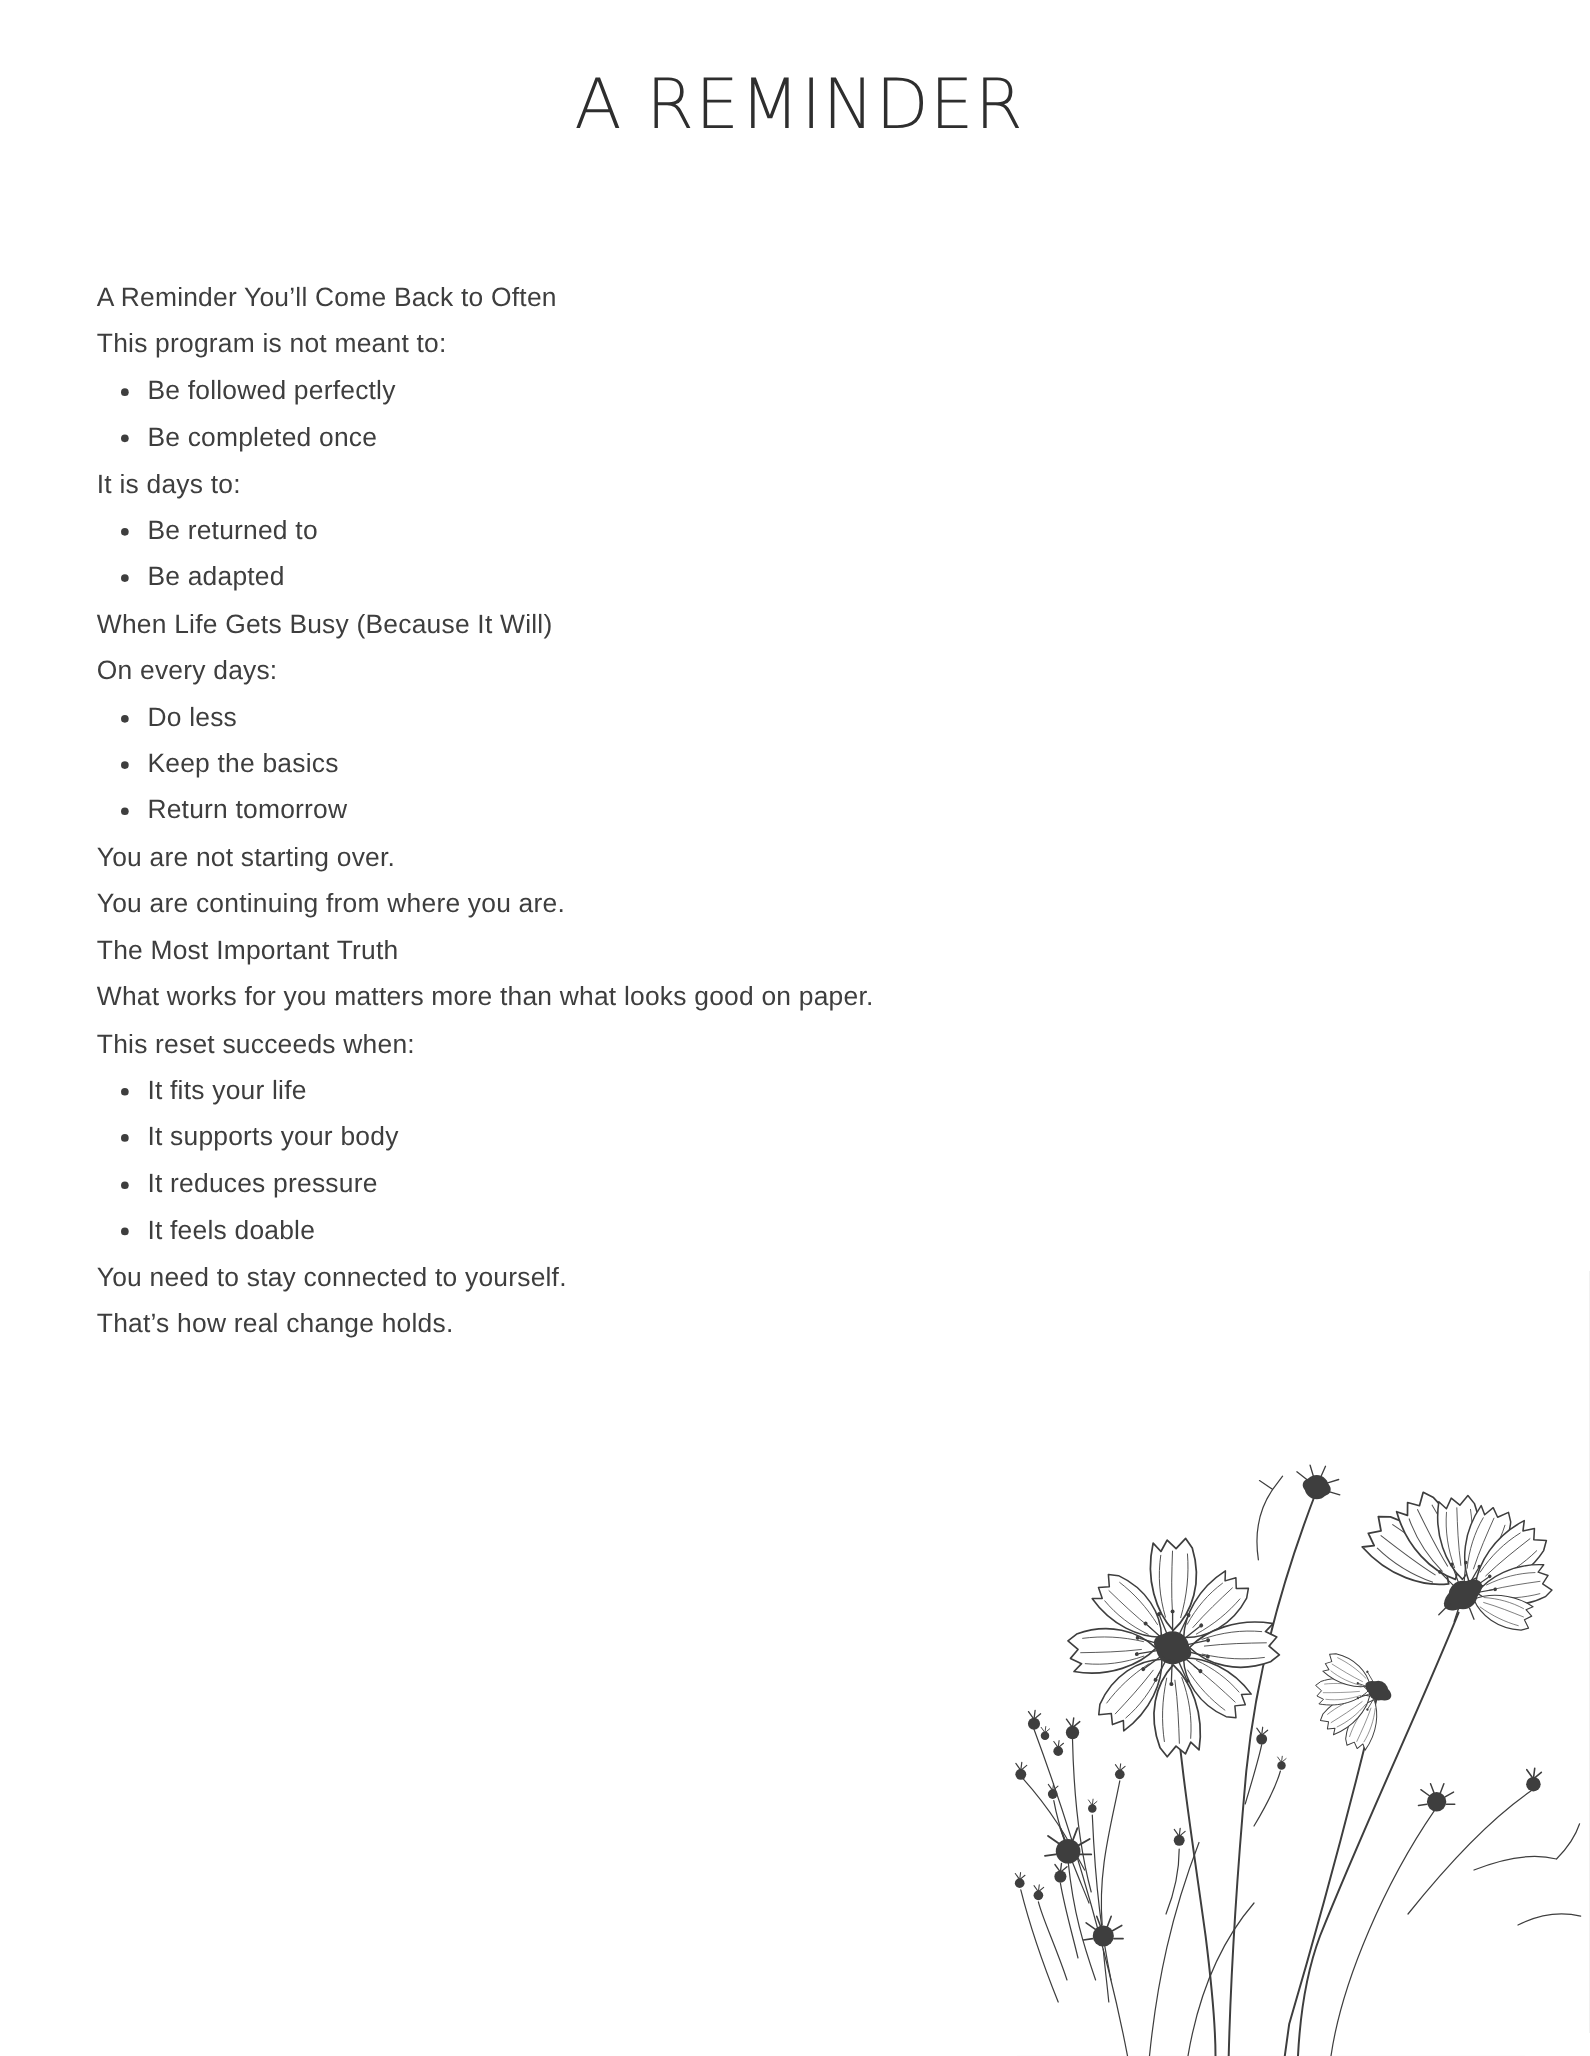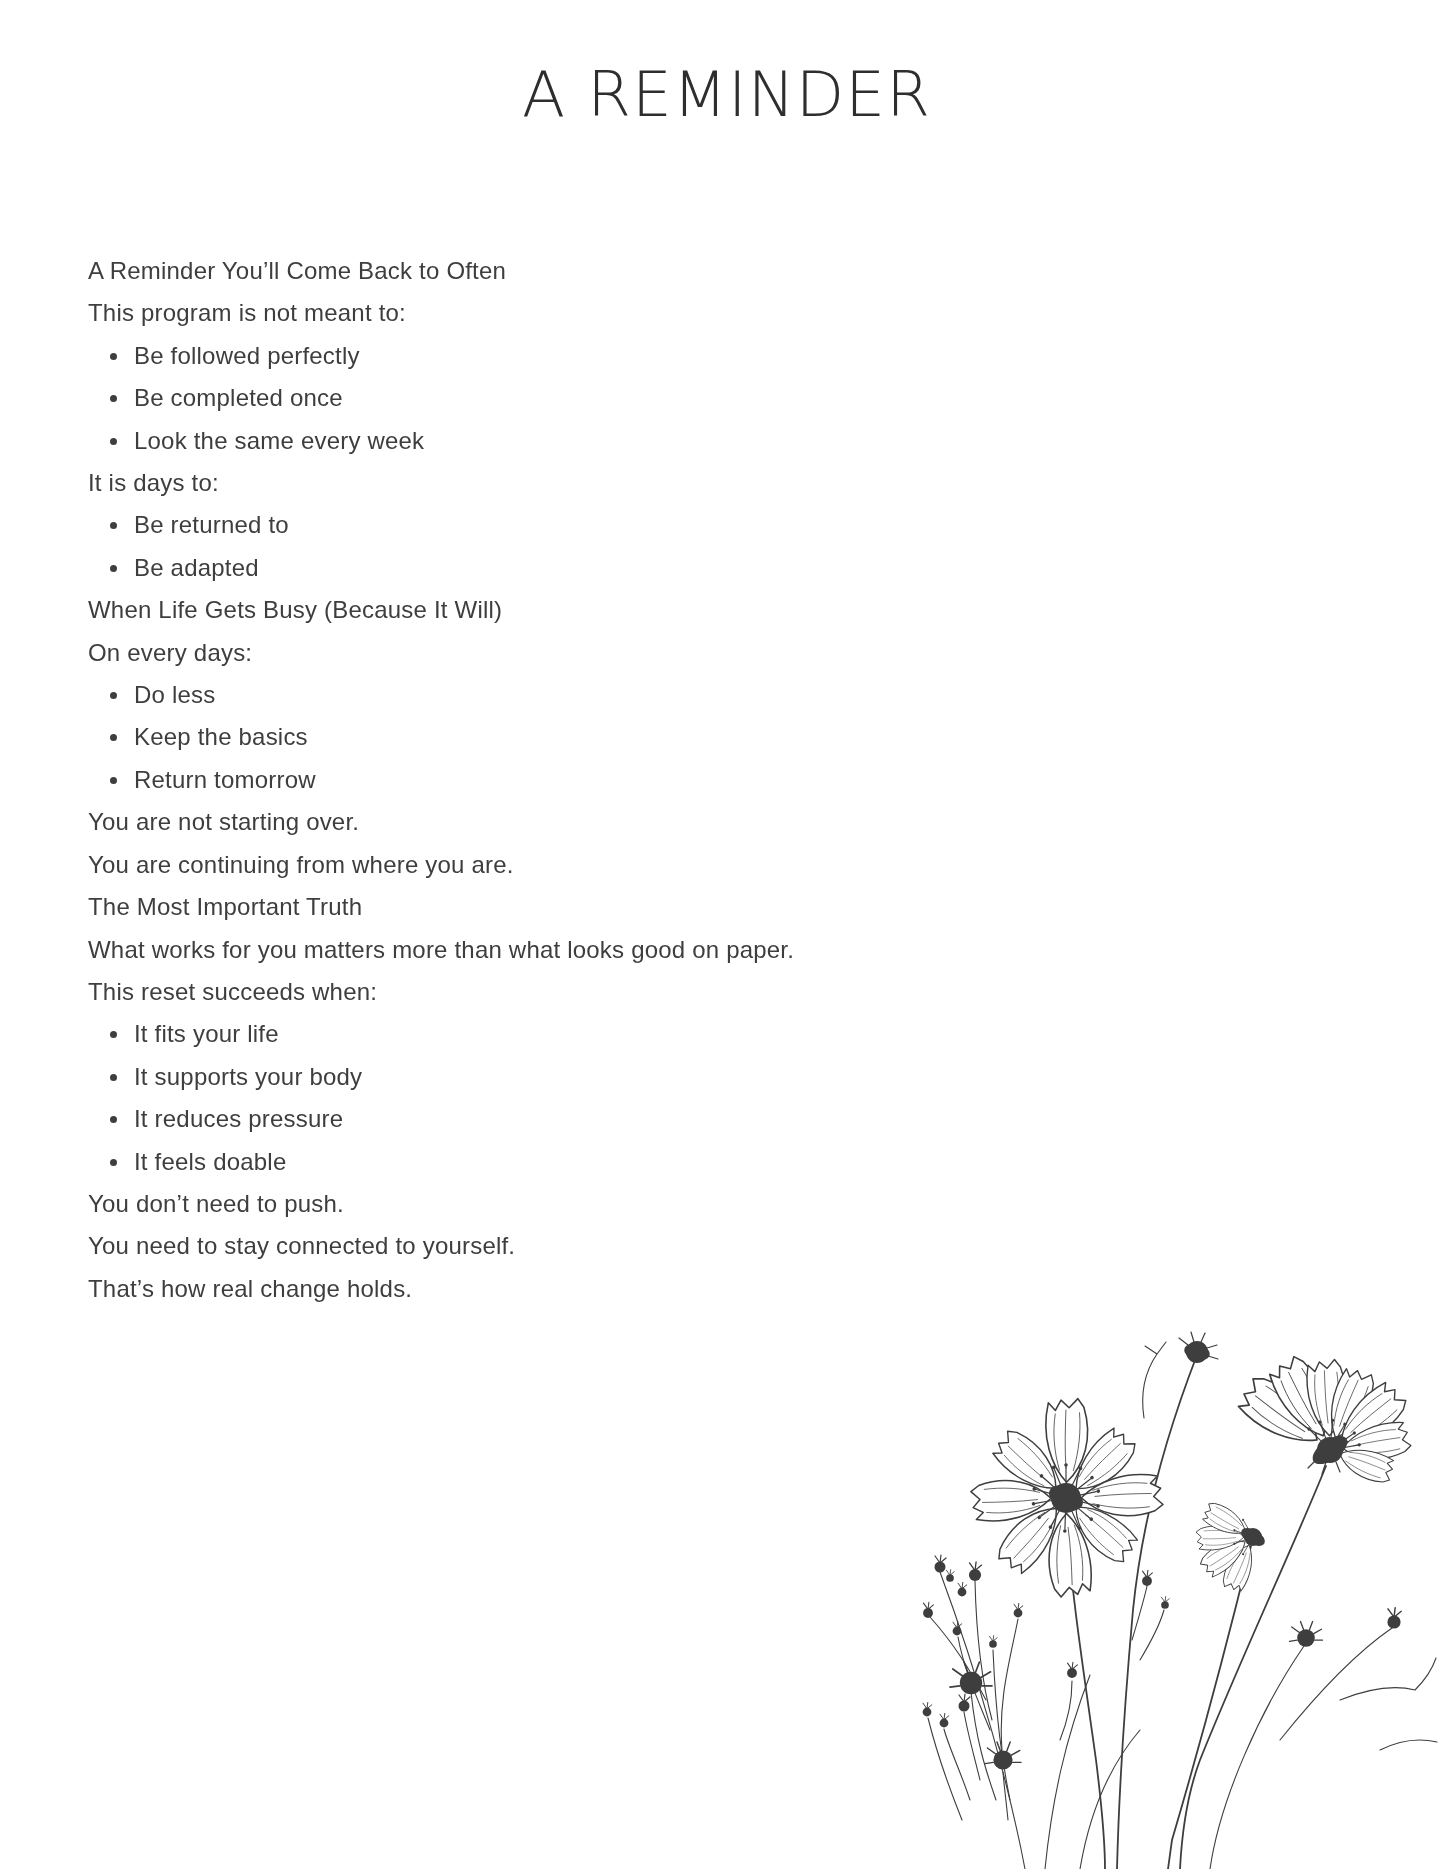--- a/index.html
+++ b/index.html
@@ -46,21 +46,20 @@
 <div class="page">
 
   <h1 class="page-title">A REMINDER</h1>
 
   <div class="content">
     <p>A Reminder You’ll Come Back to Often</p>
     <p>This program is not meant to:</p>
     <ul>
       <li>Be followed perfectly</li>
       <li>Be completed once</li>
-      <li>Look the same every week</li>
     </ul>
     <p>It is days to:</p>
     <ul>
       <li>Be returned to</li>
       <li>Be adapted</li>
     </ul>
     <p>When Life Gets Busy (Because It Will)</p>
     <p>On every days:</p>
     <ul>
       <li>Do less</li>
@@ -71,21 +70,20 @@
     <p>You are continuing from where you are.</p>
     <p>The Most Important Truth</p>
     <p>What works for you matters more than what looks good on paper.</p>
     <p>This reset succeeds when:</p>
     <ul>
       <li>It fits your life</li>
       <li>It supports your body</li>
       <li>It reduces pressure</li>
       <li>It feels doable</li>
     </ul>
-    <p>You don’t need to push.</p>
     <p>You need to stay connected to yourself.</p>
     <p>That’s how real change holds.</p>
   </div>
 
   <svg class="flower-art" viewBox="0 0 705 769" aria-hidden="true">
     <defs>
       <g id="petal">
         <path class="po" d="M0,-15 C-15,-30 -26,-58 -20,-90 L-13,-83 L-8,-93 L0,-86 L8,-95 L14,-87 C24,-58 16,-31 0,-15 Z"></path>
         <path class="ps" d="M-7,-26 C-13,-44 -15,-62 -13,-80"></path>
         <path class="ps" d="M-1,-28 C-3,-48 -3,-66 -3,-84"></path>

